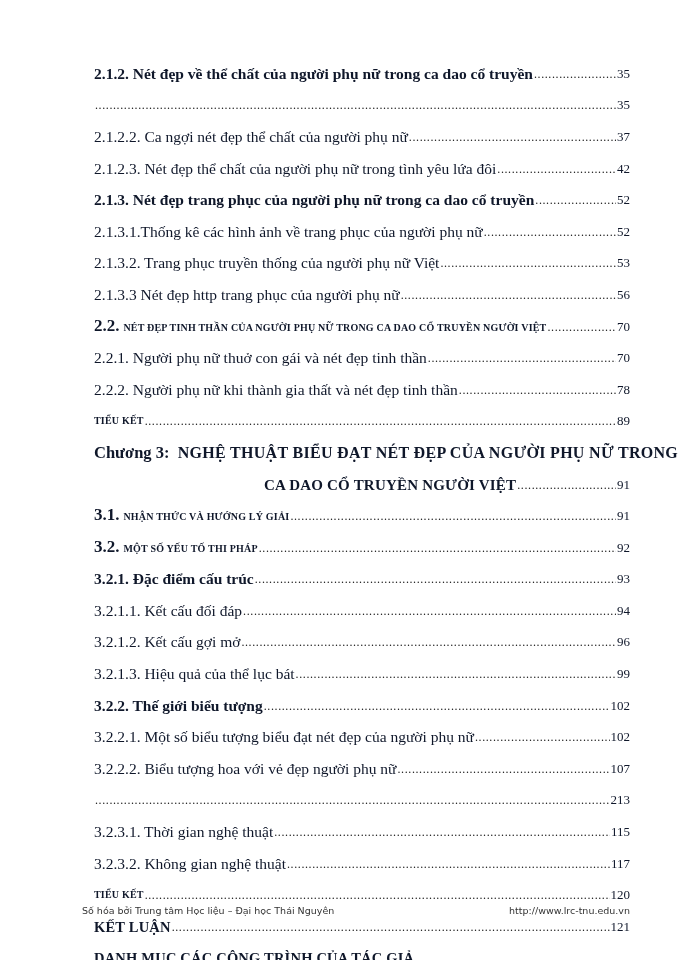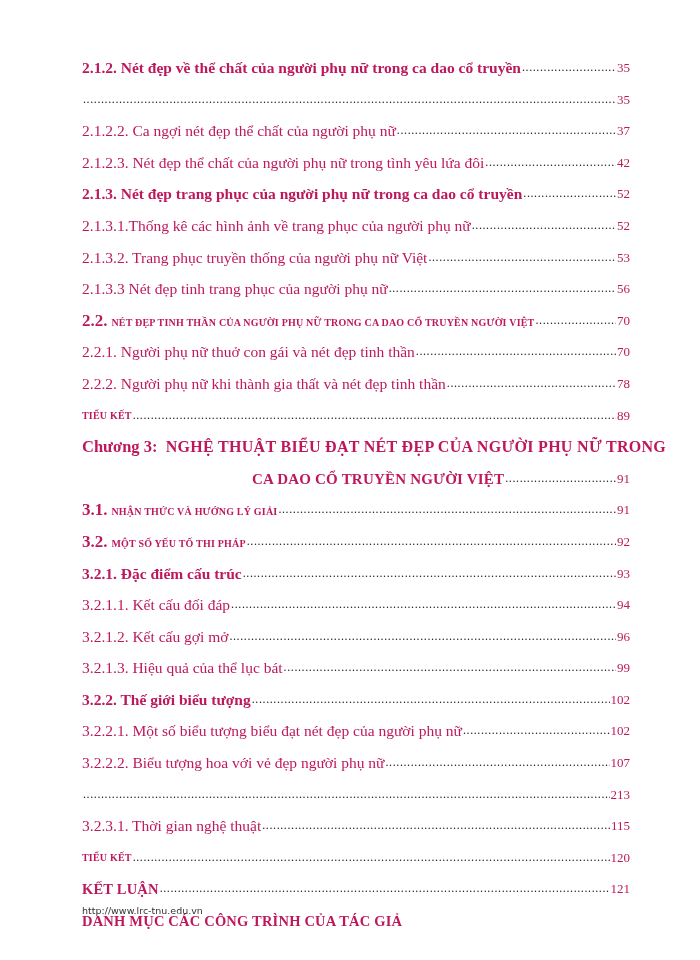--- a/index.html
+++ b/index.html
@@ -1,22 +1,22 @@
 <!DOCTYPE html>
 <html><head>
   <meta charset="utf-8">
   <style>
     html, body { margin: 0; padding: 0; background: #ffffff; }
     body { width: 700px; height: 960px; position: relative; overflow: hidden; }
     .page { position: absolute; left: 0; top: 0; width: 700px; height: 960px; background: #fff; }
     .toc { position: absolute; left: 82px; top: 58px; width: 548px; }
     .row {
-      position: relative; height: 31.6px; display: flex; align-items: flex-start;
-      font-family: "Liberation Serif", "DejaVu Serif", serif; font-size: 15.5px; color: #be185d;
-      white-space: nowrap; line-height: 20px;
+      position: relative; height: 31.6px; display: flex; align-items: center;
+      font-family: "Liberation Serif", "DejaVu Serif", serif; font-size: 15.5px; color: #0f172a;
+      white-space: nowrap; line-height: 20px; margin-left: 12px;
     }
     .row .label { flex: 0 0 auto; }
     .row .dots {
       flex: 1 1 auto; overflow: hidden; margin: 0 1px; font-weight: normal;
       font-size: 12px; letter-spacing: 0.6px; line-height: 18px; color: #222;
     }
     .row .dots::before { content: "................................................................................................................................................................................................................................................"; }
     .row .page-num { flex: 0 0 auto; font-weight: normal; font-size: 13px; }
     .bold { font-weight: bold; }
     .sc-num { font-weight: bold; font-size: 17px; }
@@ -73,21 +73,21 @@
       <span class="page-num">52</span>
     </div>
 
     <div class="row">
       <span class="label">2.1.3.2. Trang phục truyền thống của người phụ nữ Việt</span>
       <span class="dots"></span>
       <span class="page-num">53</span>
     </div>
 
     <div class="row">
-      <span class="label">2.1.3.3 Nét đẹp tinh  trang phục của người phụ nữ</span>
+      <span class="label">2.1.3.3 Nét đẹp http  trang phục của người phụ nữ</span>
       <span class="dots"></span>
       <span class="page-num">56</span>
     </div>
 
     <div class="row">
       <span class="label"><span class="sc-num">2.2.</span> <span class="sc">NÉT ĐẸP TINH THẦN CỦA NGƯỜI PHỤ NỮ TRONG CA DAO CỔ TRUYỀN  NGƯỜI VIỆT</span></span>
       <span class="dots"></span>
       <span class="page-num">70</span>
     </div>
 
@@ -177,35 +177,41 @@
       <span class="dots"></span>
       <span class="page-num">213</span>
     </div>
 
     <div class="row">
       <span class="label">3.2.3.1. Thời gian nghệ thuật</span>
       <span class="dots"></span>
       <span class="page-num">115</span>
     </div>
 
+    <div class="row">
+      <span class="label">3.2.3.2. Không gian nghệ thuật</span>
+      <span class="dots"></span>
+      <span class="page-num">117</span>
+    </div>
 
     <div class="row">
       <span class="label sc">TIỂU KẾT</span>
       <span class="dots"></span>
       <span class="page-num">120</span>
     </div>
 
     <div class="row">
       <span class="label caps-bold">KẾT LUẬN</span>
       <span class="dots"></span>
       <span class="page-num">121</span>
     </div>
 
     <div class="row">
       <span class="label caps-bold">DANH MỤC CÁC CÔNG TRÌNH CỦA TÁC GIẢ</span>
     </div>
 
   </div>
 
   <div class="footer">
+    <span>Số hóa bởi Trung tâm Học liệu – Đại học Thái Nguyên</span>
     <span>http://www.lrc-tnu.edu.vn</span>
   </div>
 </div>
 
 </body></html>

